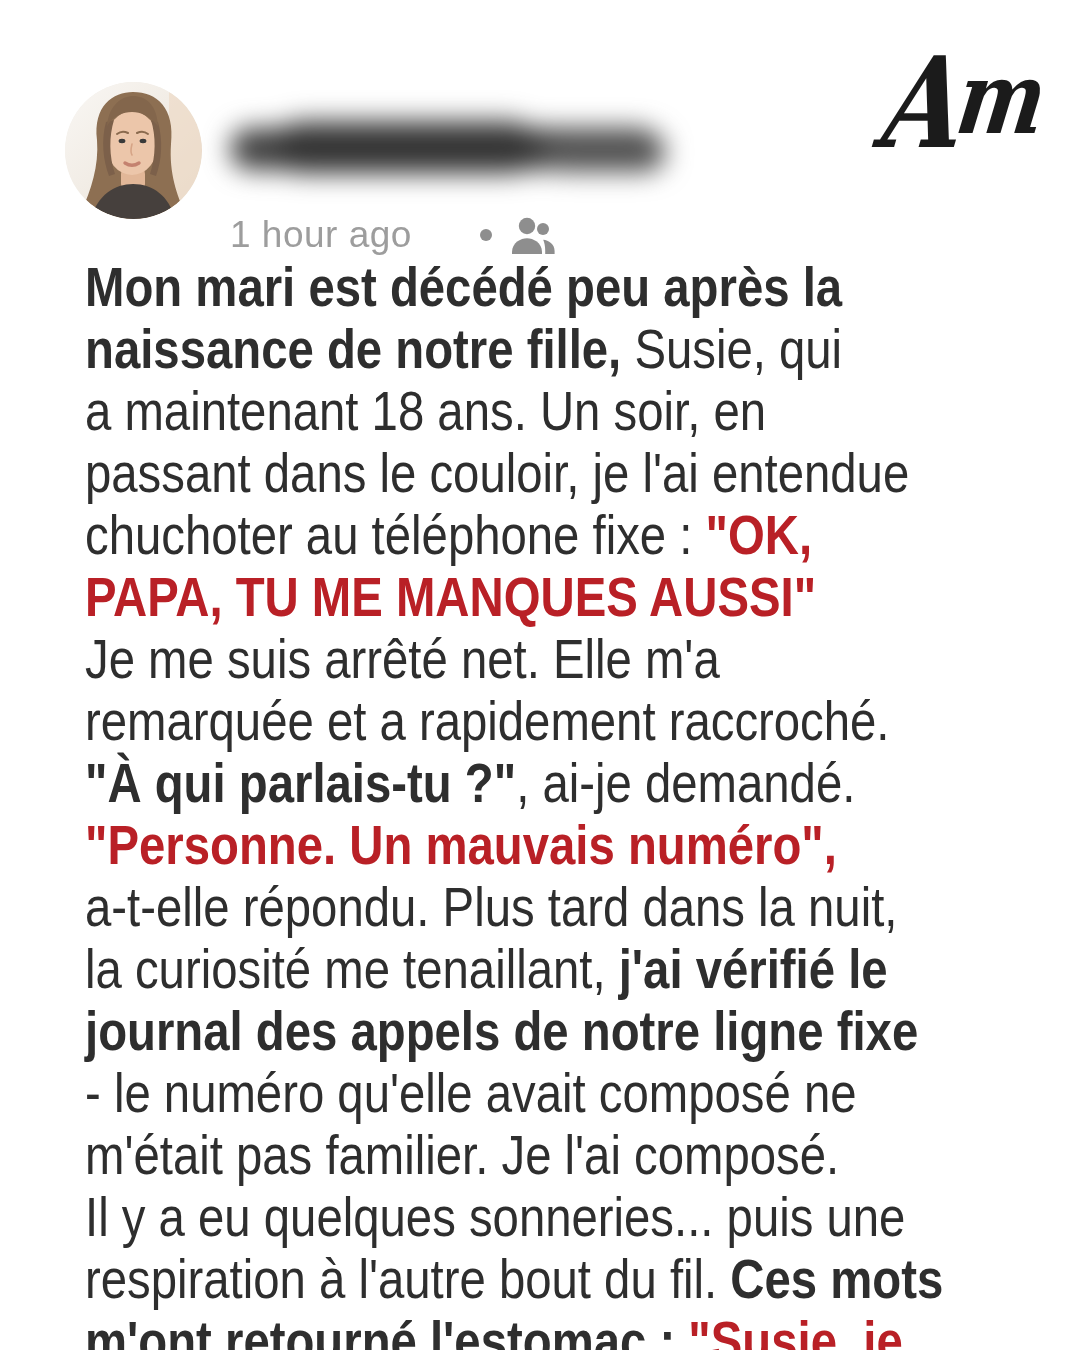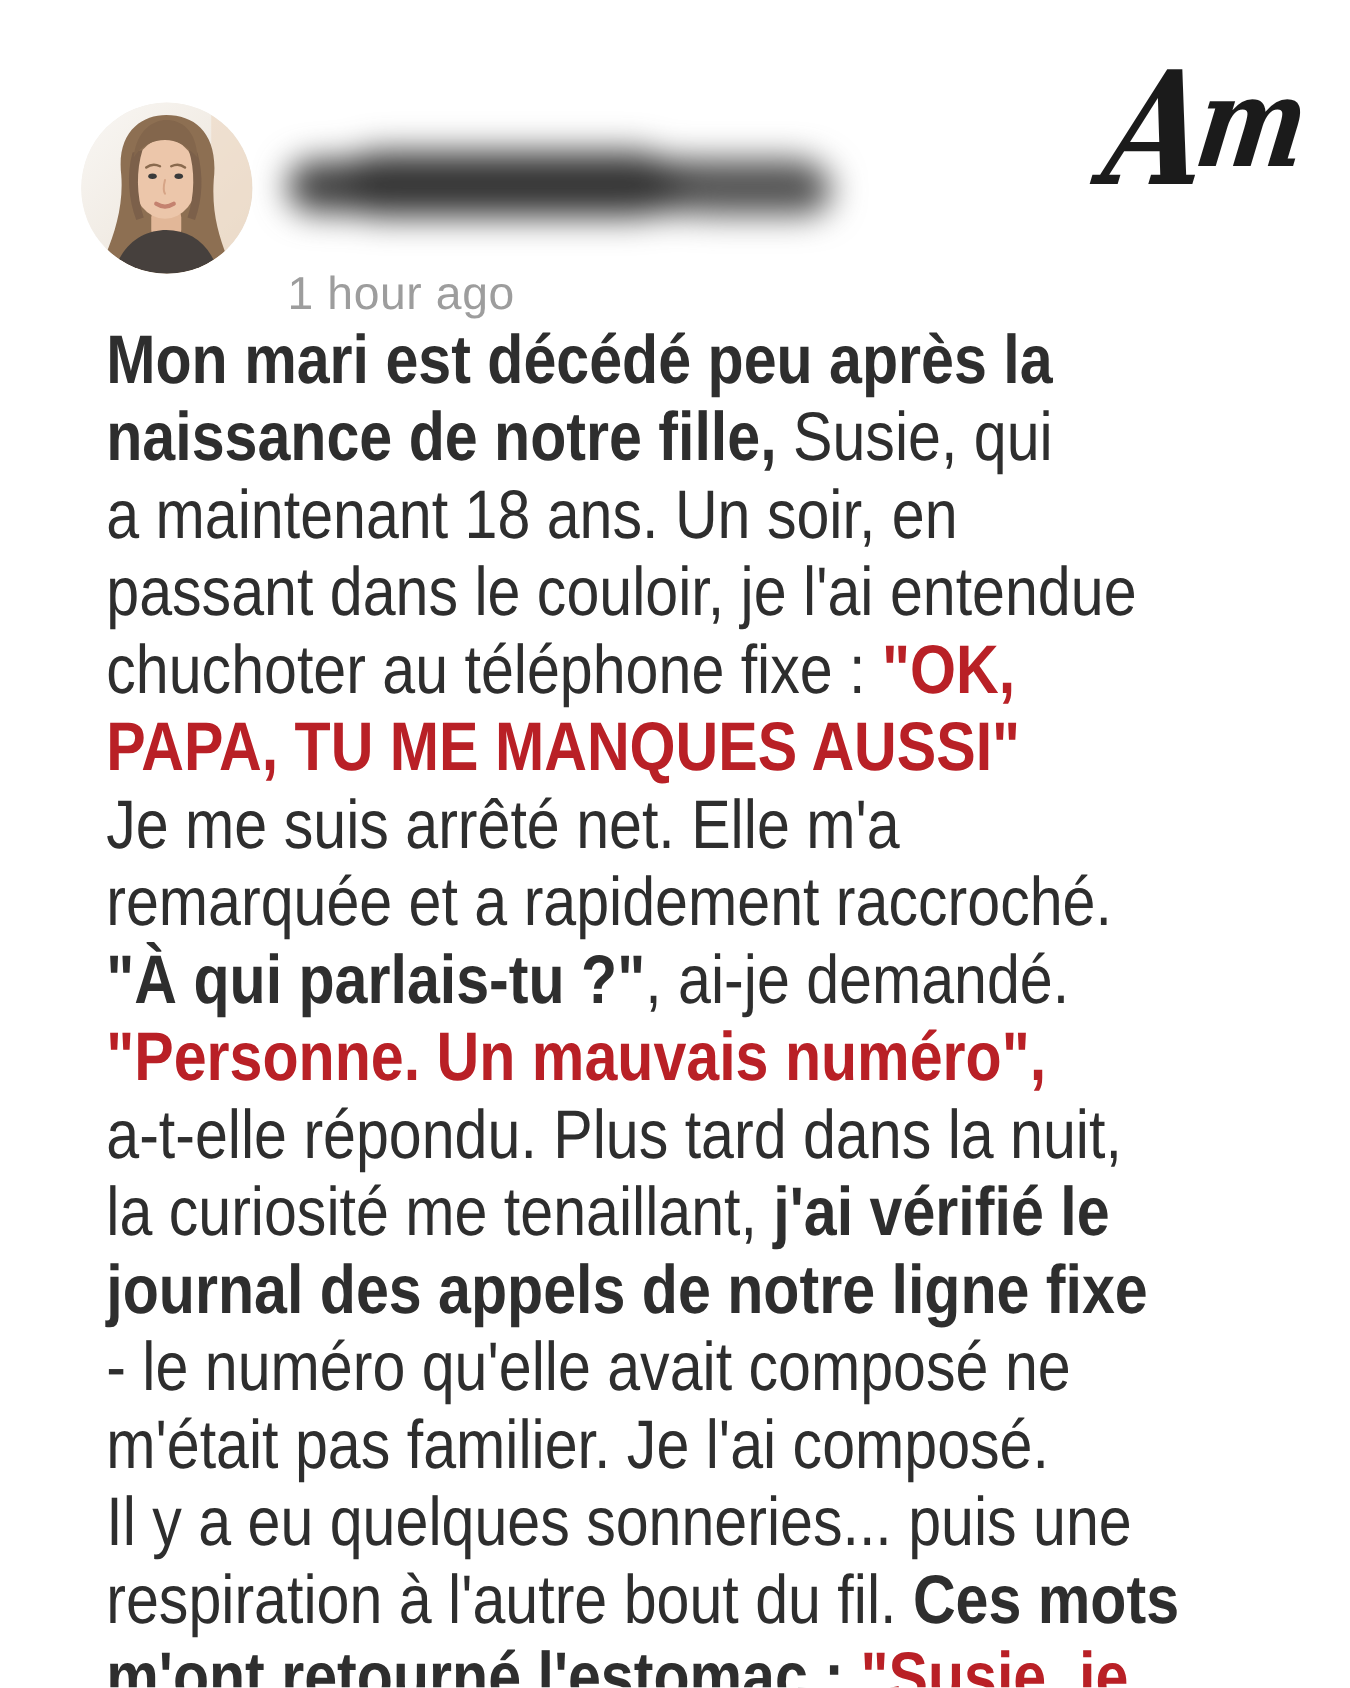--- a/index.html
+++ b/index.html
@@ -58,21 +58,20 @@
     opacity: .85;
   }
 
   .meta {
     position: absolute;
     left: 230px;
     top: 210px;
     height: 50px;
     display: flex;
     align-items: center;
-    flex-direction: column;
   }
   .timestamp {
     font-size: 37px;
     line-height: 50px;
     color: var(--meta-gray, #9d9d9d);
     letter-spacing: .5px;
   }
   .meta-dot {
     width: 12px; height: 12px;
     border-radius: 50%;

